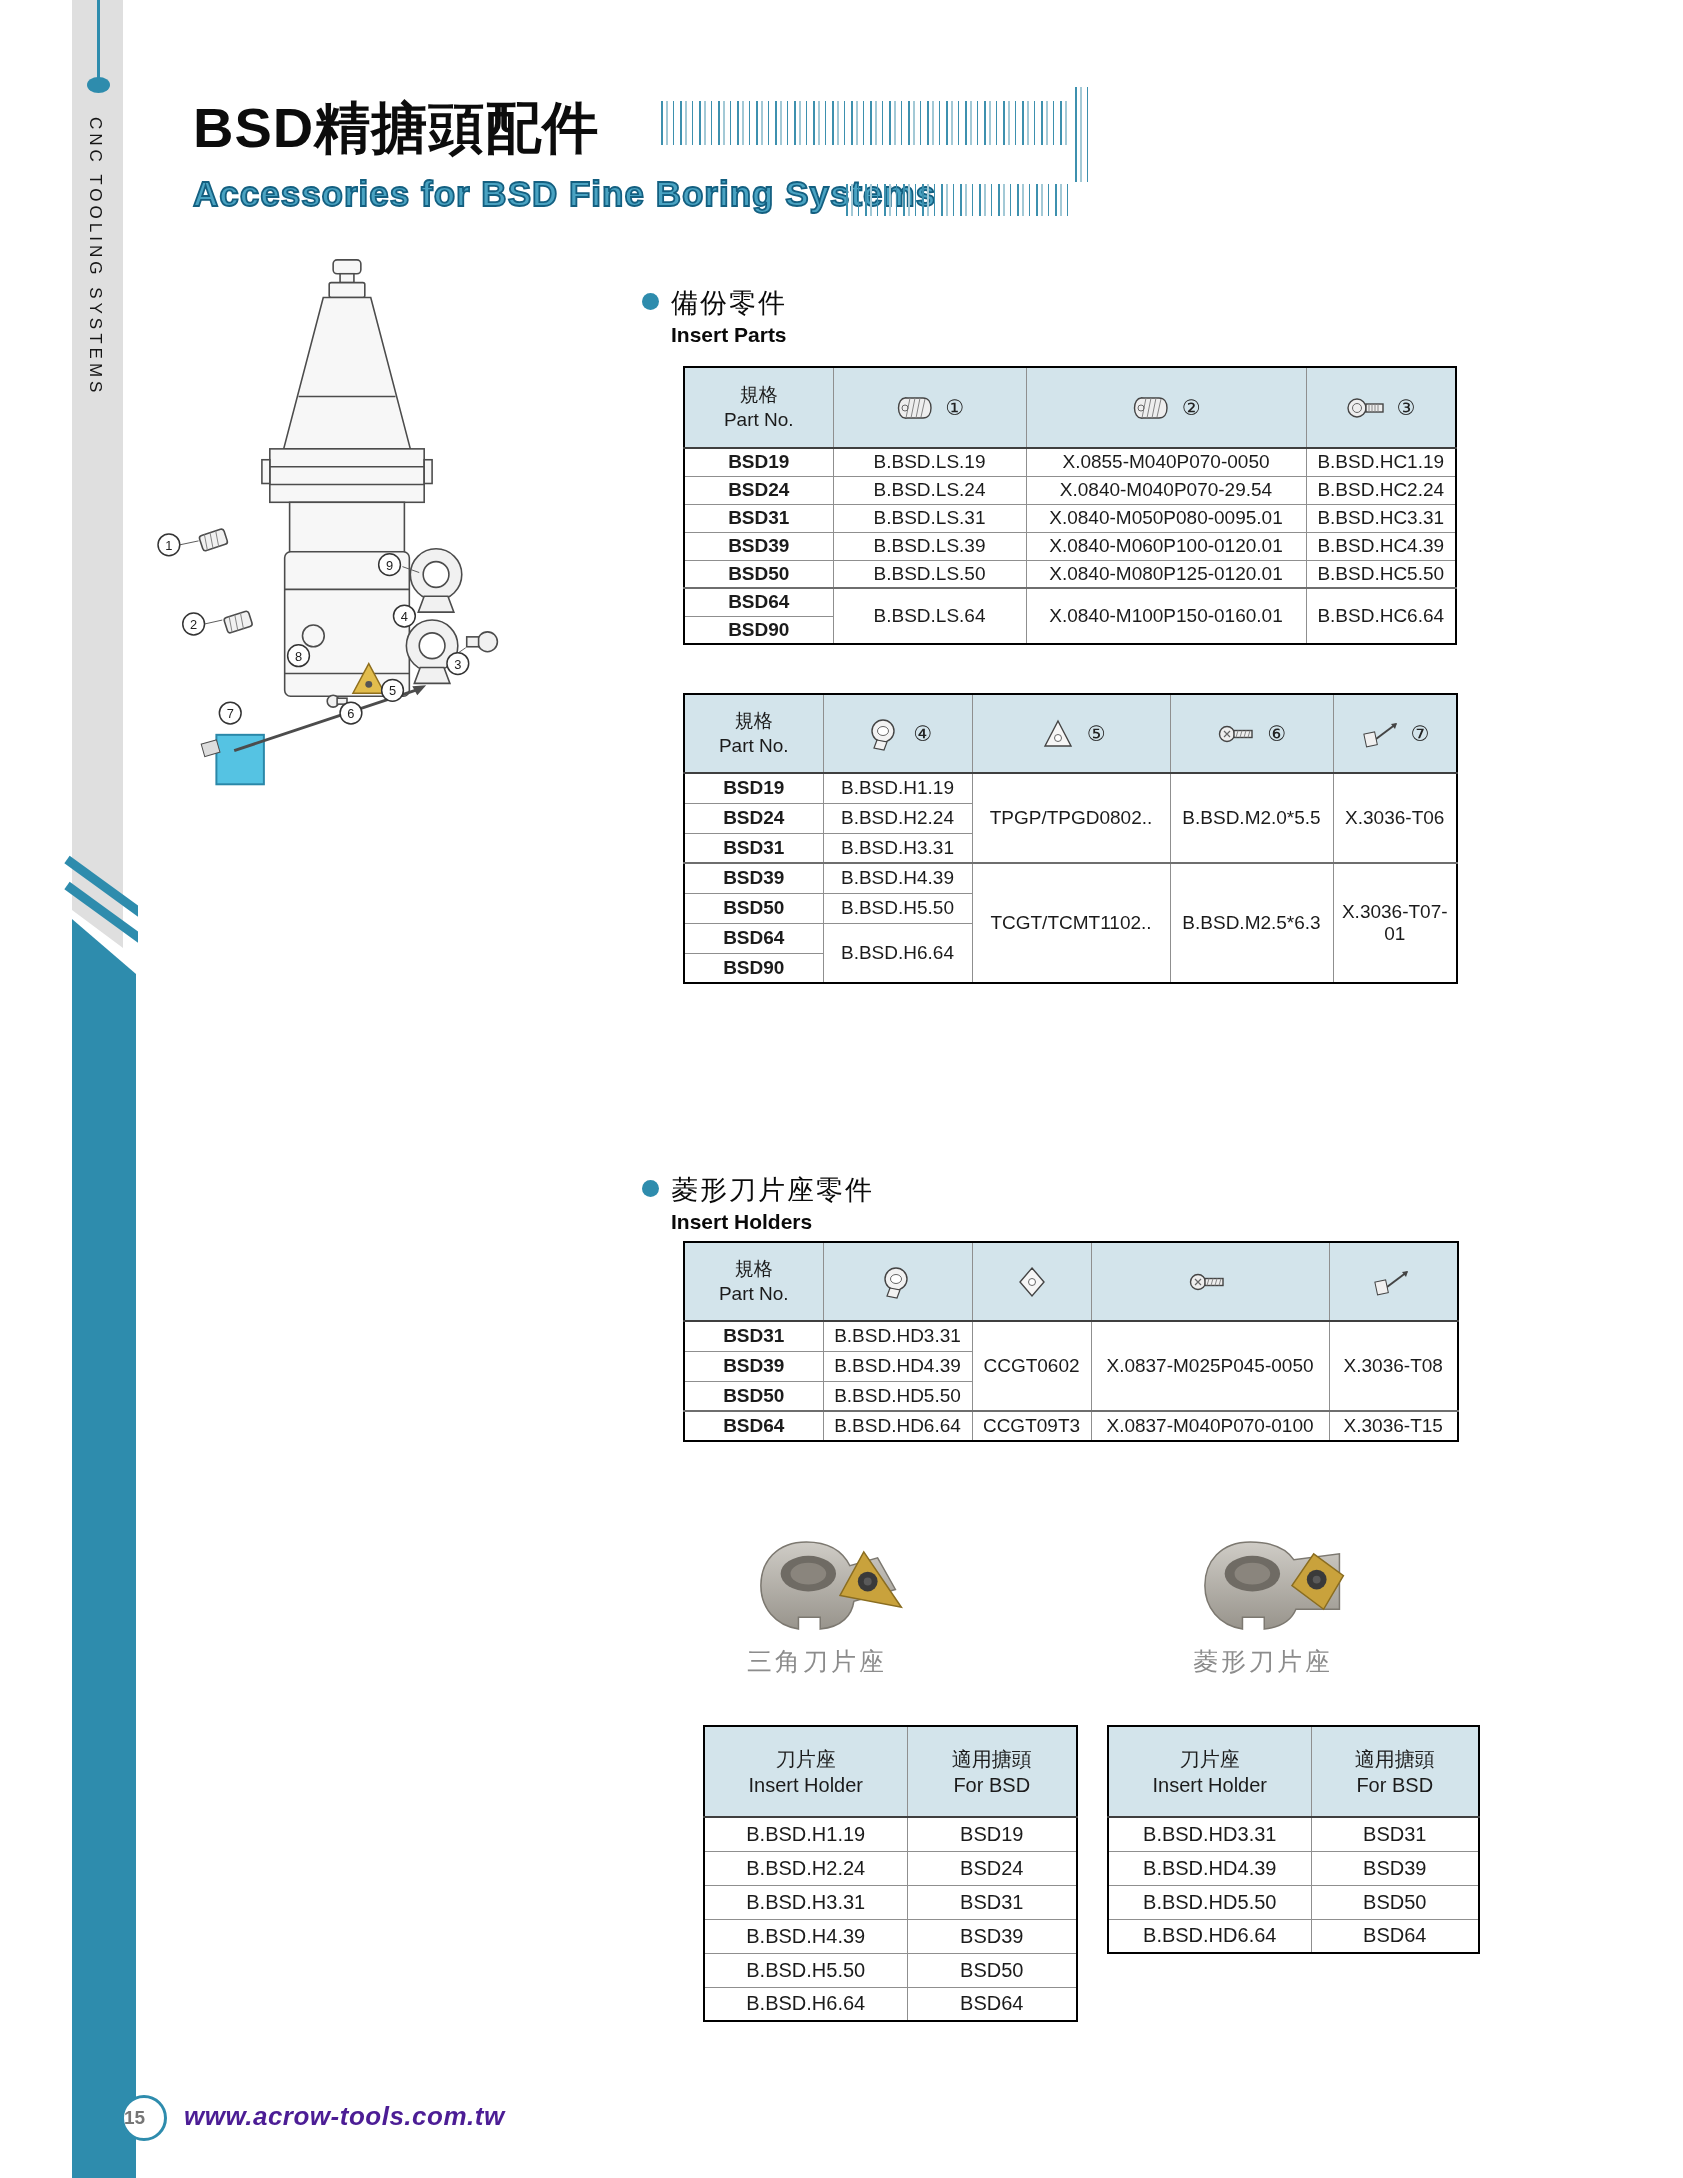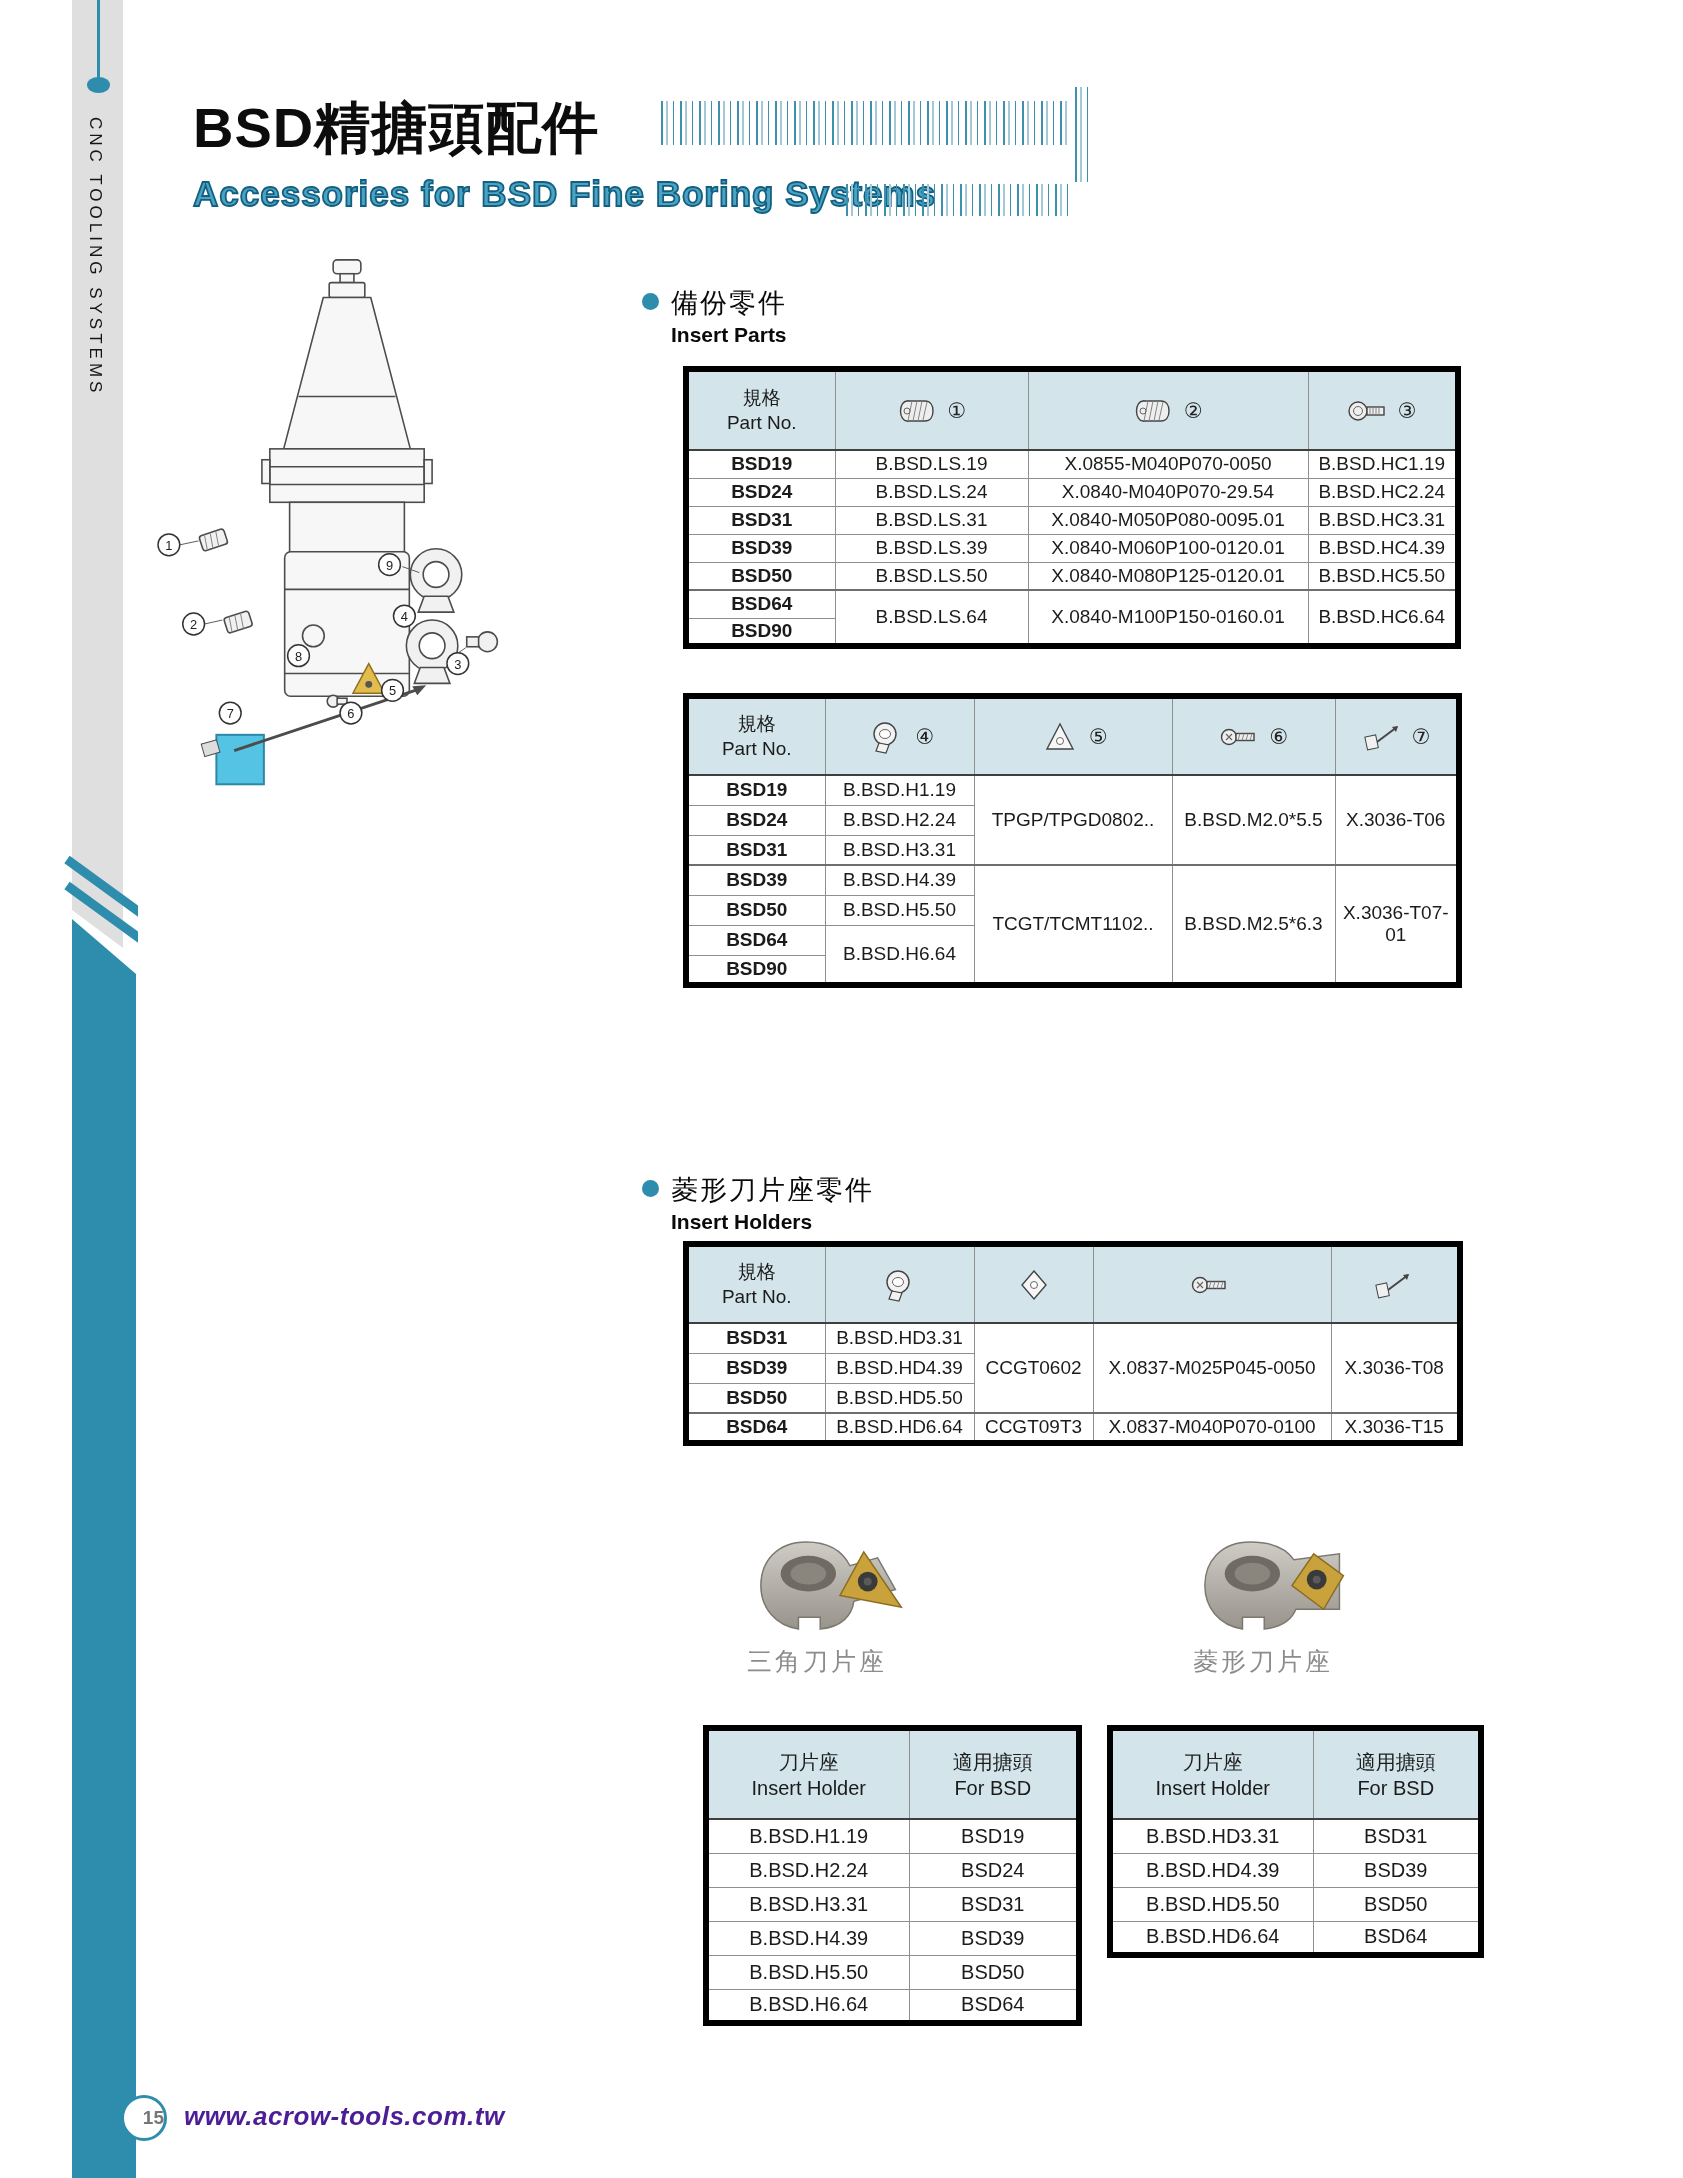--- a/index.html
+++ b/index.html
@@ -23,38 +23,38 @@
   .band{background:repeating-linear-gradient(90deg,#3d90ae 0 2px,rgba(0,0,0,0) 2px 5px,
         #a3c9d6 5px 7px,rgba(0,0,0,0) 7px 12px,#3d90ae 12px 13px,rgba(0,0,0,0) 13px 19px)}
   .band1{left:661px;top:101px;width:408px;height:44px}
   .band2{left:846px;top:184px;width:223px;height:32px}
   .band3{left:1075px;top:87px;width:18px;height:95px}
   
   .bullet{width:17px;height:17px;border-radius:50%;background:#2e8cad}
   .sec-zh{font-size:27px;color:#0a0a0a;letter-spacing:2px}
   .sec-en{font-size:21px;font-weight:bold;color:#0a0a0a}
   
-  table.spec{border-collapse:collapse;table-layout:fixed;position:absolute;background:#fff;border:6px solid #000000}
+  table.spec{border-collapse:collapse;table-layout:fixed;position:absolute;background:#fff;border:2px solid #000000}
   .spec th,.spec td{border:1px solid #8f8f8f;text-align:center;vertical-align:middle;
                     font-size:19px;color:#1b1b1b;padding:0;overflow:hidden}
   .spec thead th{background:#d3e4eb;border-bottom:2.5px solid #3f3f3f;font-weight:normal}
   .pn{font-weight:bold}
   tr.grp td{border-top:2px solid #6e6e6e}
   .hc{line-height:1.3}
   .ic{display:flex;align-items:center;justify-content:center;gap:7px}
   .cnum{font-size:21px;color:#222}
   .t1 thead tr{height:81px}.t1 tbody tr{height:28px}
   .t2 thead tr,.t3 thead tr{height:79px}
   .t2 tbody tr,.t3 tbody tr{height:30px}
   .bt thead tr{height:91px}.bt tbody tr{height:34px}
   .bt th,.bt td{font-size:20px}
   .caption{font-size:25px;color:#8c8c8c;letter-spacing:3px;text-align:left}
   
   .badge{left:121px;top:2095px;width:40px;height:40px;border-radius:50%;border:3px solid #2e8cad;
-         background:#fff;color:#767676;font-weight:bold;font-size:19px;line-height:40px;text-align:right}
+         background:#fff;color:#767676;font-weight:bold;font-size:19px;line-height:40px;text-align:left}
   .url{left:184px;top:2101px;font-size:26px;font-weight:bold;font-style:italic;color:#4c1d95;letter-spacing:0.5px}
   svg text{font-family:"Liberation Sans",sans-serif}
 </style>
 </head>
 <body>
 
 <svg width="0" height="0" style="position:absolute" aria-hidden="true">
   <defs>
     <symbol id="sym-ss" viewBox="0 0 44 34">
       <ellipse cx="10" cy="17" rx="6.5" ry="10" fill="#eee" stroke="#444" stroke-width="1.4"></ellipse>

